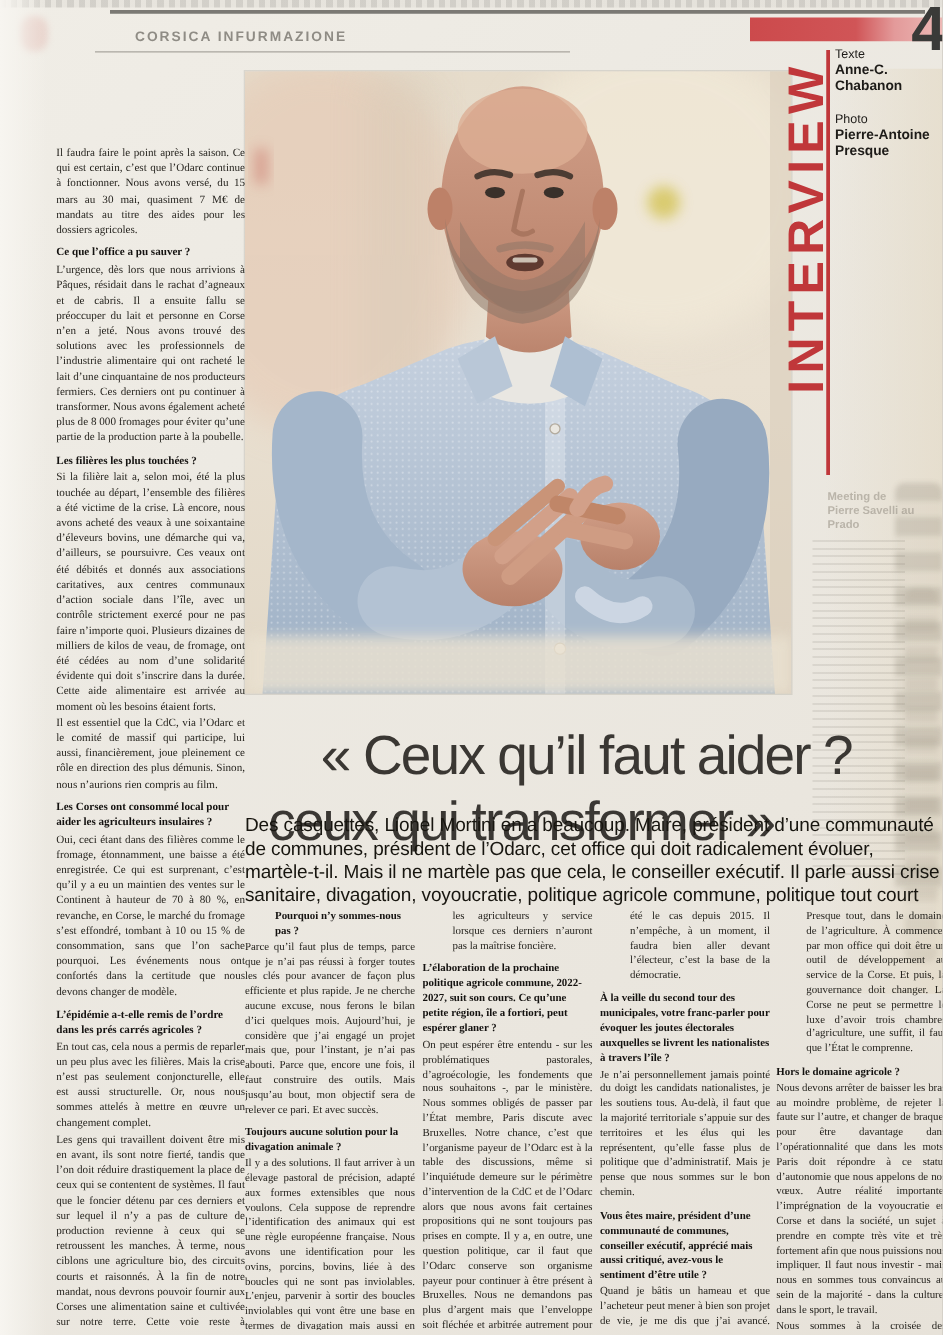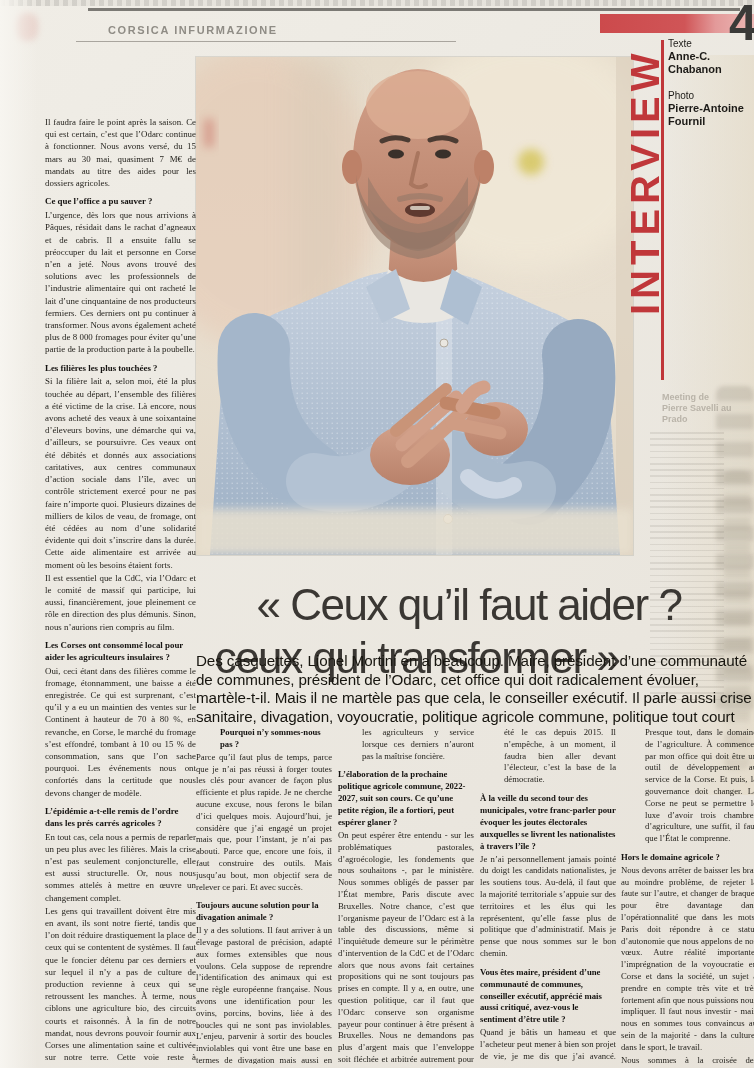--- a/index.html
+++ b/index.html
@@ -186,21 +186,21 @@
       <rect x="0" y="452" width="437" height="46" fill="#e9e1d0" opacity=".85" filter="url(#soft2)"></rect>
     </svg>
   </figure>
 
   <div class="kicker-word">INTERVIEW</div>
   <div class="kicker-rule"></div>
   <div class="credits">
     <p class="credit-label">Texte</p>
     <p class="credit-name">Anne-C. Chabanon</p>
     <p class="credit-label">Photo</p>
-    <p class="credit-name last"><span>Pierre-Antoine</span><br><span>Fournil</span></p>
+    <p class="credit-name last"><span>Pierre-Antoine</span><br><span>Presque</span></p>
   </div>
 
   <div class="ghost-head">Meeting de Pierre Savelli au Prado</div>
   <div class="ghost-col"></div>
   <div class="ghost-vert"></div>
   <div class="ghost-vert2"></div>
 
   <h1 class="headline">
     <span class="l1">« Ceux qu’il faut aider ?</span>
     <span class="l2">ceux qui transformer »</span>

